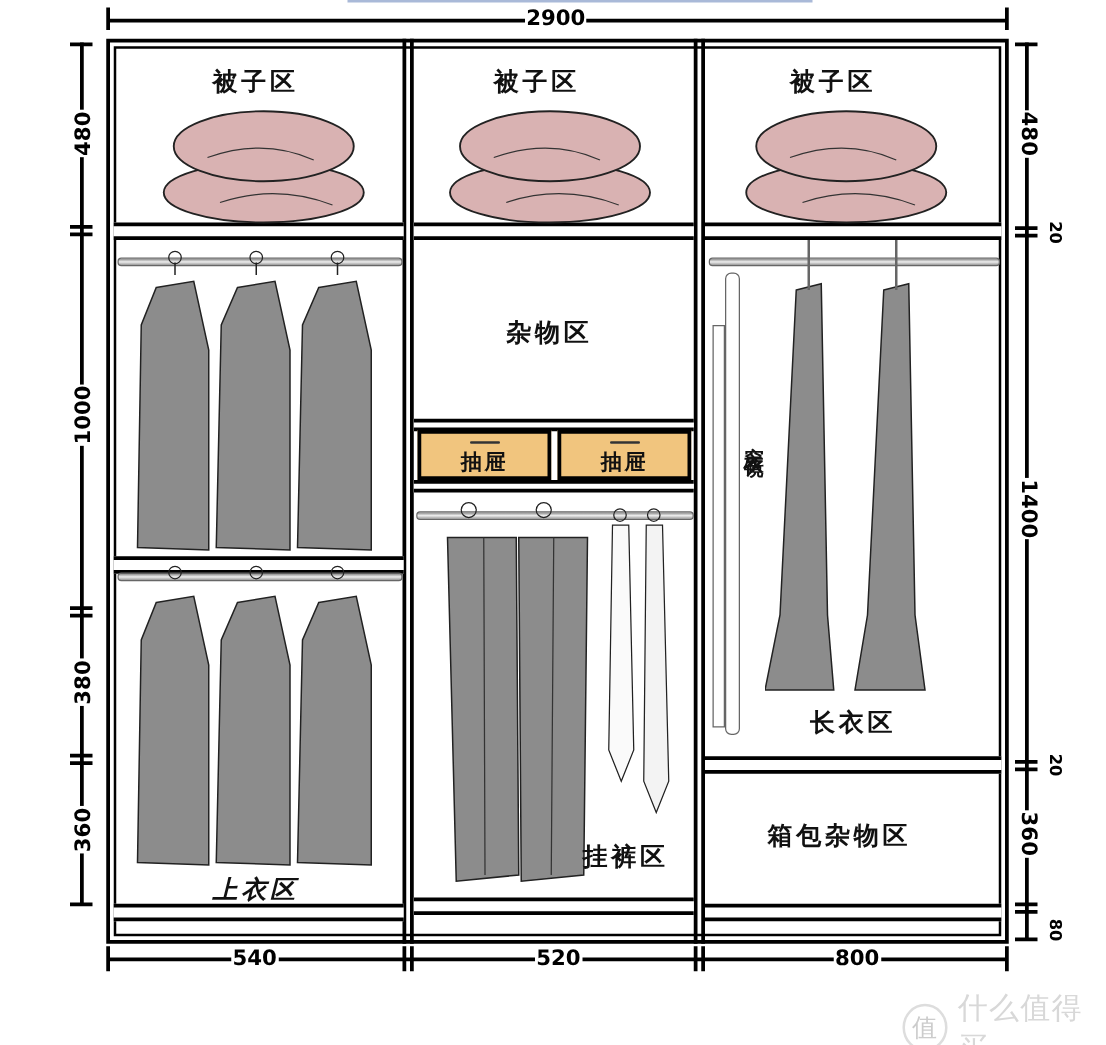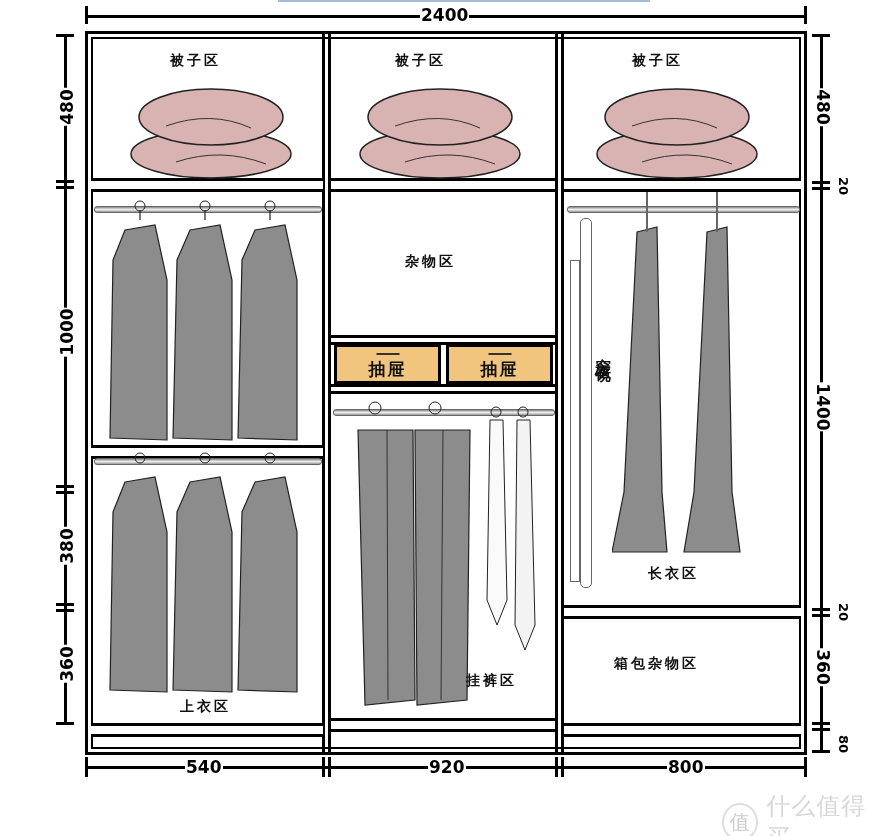--- a/index.html
+++ b/index.html
@@ -5,41 +5,41 @@
   html,body{margin:0;padding:0;background:#fff;}
   body{width:885px;height:836px;position:relative;overflow:hidden;font-family:"DejaVu Sans","Liberation Sans",sans-serif;}
   .abs{position:absolute;}
   .topbar{left:278px;top:0;width:372px;height:2px;background:#a9b9d8;}
   .hl{position:absolute;height:3px;background:#000;}
   .vl{position:absolute;width:3px;background:#000;}
   .dimtxt{position:absolute;font-weight:bold;font-size:17px;color:#000;background:#fff;line-height:18px;padding:0 1px;}
   .dimtxt.sm{font-size:13px;font-weight:bold;}
   .rot{transform:rotate(-90deg);transform-origin:center center;white-space:nowrap;}
   .rotr{transform:rotate(90deg);transform-origin:center center;white-space:nowrap;}
-  .label{position:absolute;font-weight:bold;font-size:14px;letter-spacing:3px;color:#111;white-space:nowrap;}
+  .label{position:absolute;font-weight:bold;font-size:20px;letter-spacing:3px;color:#111;white-space:nowrap;}
   .label.v{writing-mode:vertical-rl;font-size:16px;letter-spacing:4px;}
   .frame{position:absolute;border:3px solid #000;box-sizing:border-box;}
   .shelf{position:absolute;height:8px;border-top:3px solid #000;border-bottom:3px solid #000;box-sizing:content-box;background:#fff;}
   .rail{position:absolute;height:5px;background:linear-gradient(#888,#eee 50%,#999);border:1px solid #666;border-radius:3px;}
   .drawer{position:absolute;background:#f1c57e;border:3px solid #000;box-sizing:border-box;display:flex;flex-direction:column;align-items:center;}
   .drawer .handle{width:22px;height:4px;border:1.5px solid #333;background:#fff;margin-top:6px;border-radius:2px;}
   .drawer .dl{font-weight:bold;font-size:17px;letter-spacing:2px;margin-top:3px;color:#111;}
   .watermark{position:absolute;left:722px;top:790px;font-size:24px;color:#d8d8d8;letter-spacing:1px;display:flex;align-items:center;gap:8px;}
   .wm-icon{width:34px;height:34px;border:2px solid #ddd;border-radius:50%;display:flex;align-items:center;justify-content:center;font-size:20px;color:#ccc;}
 </style>
 </head>
 <body>
 
 <div class="abs topbar"></div>
 
 <div>
   <div class="hl" style="left:86px;top:15px;width:720px;"></div>
   <div class="vl" style="left:85px;top:6px;height:18px;"></div>
   <div class="vl" style="left:804px;top:6px;height:18px;"></div>
-  <div class="dimtxt" style="left:420px;top:6px;">2400</div>
+  <div class="dimtxt" style="left:420px;top:6px;">2900</div>
 </div>
 
 <div class="frame" style="left:85px;top:31px;width:722px;height:724px;border-width:3px;">
 </div>
 <div class="frame" style="left:91px;top:37px;width:710px;height:712px;border-width:2px;"></div>
 
 <div class="vl" style="left:322px;top:31px;height:724px;"></div>
 <div class="vl" style="left:328px;top:31px;height:724px;"></div>
 <div class="vl" style="left:555px;top:31px;height:724px;"></div>
 <div class="vl" style="left:561px;top:31px;height:724px;"></div>
@@ -102,21 +102,21 @@
     <path d="M20 30 L50 25 L62 80 L62 240 L5 238 L8 60 Z"></path>
     <path d="M85 30 L115 25 L127 80 L127 240 L68 238 L72 60 Z"></path>
     <path d="M150 30 L180 25 L192 80 L192 240 L133 238 L137 60 Z"></path>
   </g>
   <g fill="none" stroke="#222">
       <circle cx="35" cy="6" r="5"></circle>
       <circle cx="100" cy="6" r="5"></circle>
       <circle cx="165" cy="6" r="5"></circle>
     </g>
 </svg>
-<div class="label" style="left:180px;top:698px;">上衣区</div>
+<div class="label" style="left:170px;top:698px;font-style:italic;">上衣区</div>
 
 <div class="label" style="left:405px;top:253px;">杂物区</div>
 
 <div class="drawer" style="left:334px;top:344px;width:107px;height:40px;">
   <div class="handle"></div>
   <div class="dl">抽屉</div>
 </div>
 <div class="drawer" style="left:446px;top:344px;width:107px;height:40px;">
   <div class="handle"></div>
   <div class="dl">抽屉</div>
@@ -191,20 +191,20 @@
 
 <div>
   <div class="hl" style="left:86px;top:766px;width:720px;"></div>
   <div class="vl" style="left:85px;top:757px;height:20px;"></div>
   <div class="vl" style="left:322px;top:757px;height:20px;"></div>
   <div class="vl" style="left:328px;top:757px;height:20px;"></div>
   <div class="vl" style="left:555px;top:757px;height:20px;"></div>
   <div class="vl" style="left:561px;top:757px;height:20px;"></div>
   <div class="vl" style="left:804px;top:757px;height:20px;"></div>
   <div class="dimtxt" style="left:185px;top:758px;">540</div>
-  <div class="dimtxt" style="left:428px;top:758px;">920</div>
+  <div class="dimtxt" style="left:428px;top:758px;">520</div>
   <div class="dimtxt" style="left:667px;top:758px;">800</div>
 </div>
 
 <div class="watermark">
   <span class="wm-icon">值</span>
   <span>什么值得买</span>
 </div>
 
 </body></html>

